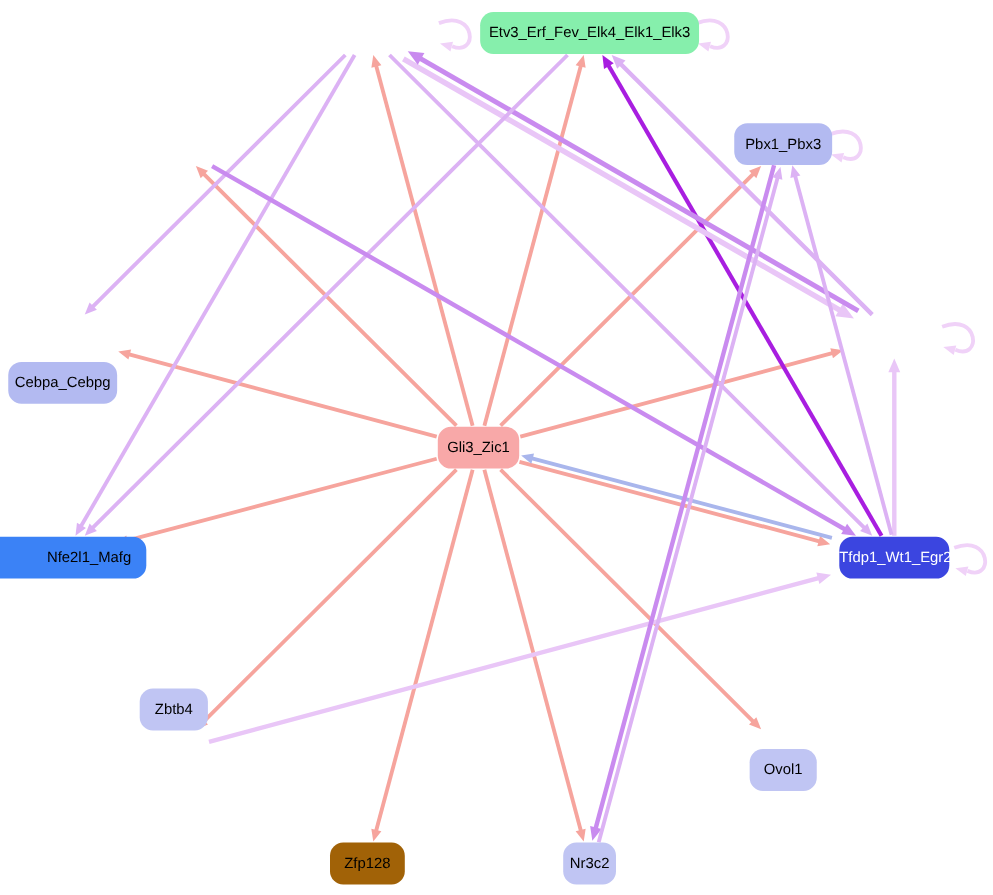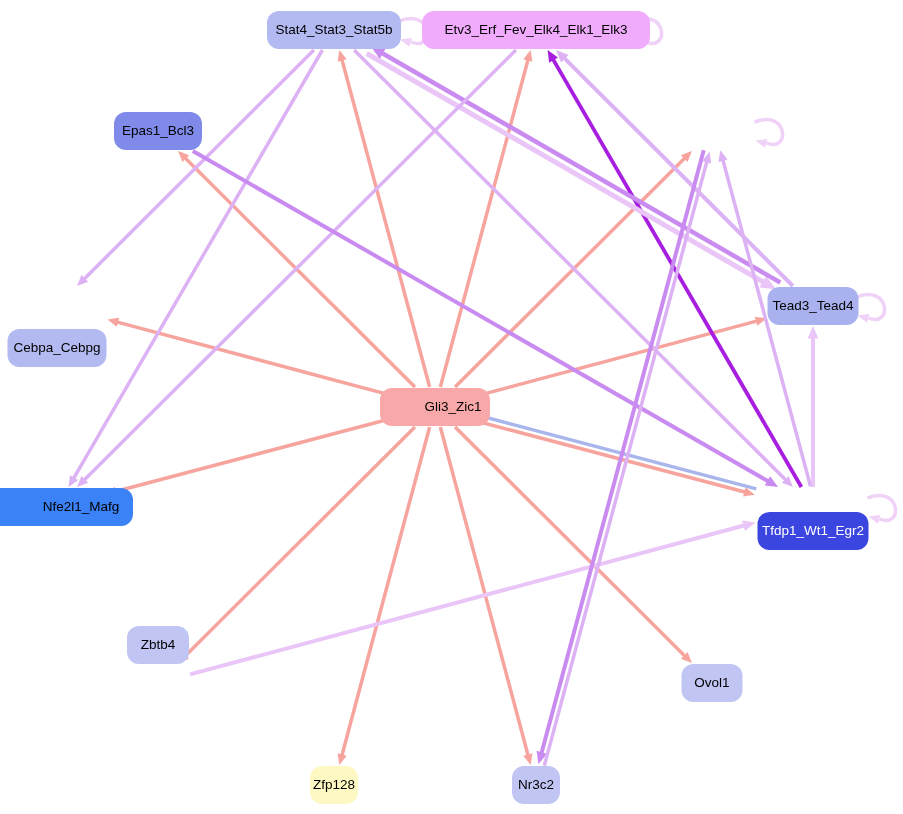--- a/index.html
+++ b/index.html
@@ -73,25 +73,23 @@
       <polygon points="400,39.5 411.84000000000003,37.995 409.5,46.725" fill="#f0d2f8"></polygon>
       <path d="M 633.5 21 C 667.5 8, 669.5 52, 645.5 42" fill="none" stroke="#f0d2f8" stroke-width="3.5"></path>
       <polygon points="634.5,39.5 646.3399999999999,37.995 644,46.725" fill="#f0d2f8"></polygon>
       <path d="M 754.5 122 C 788.5 109, 790.5 153, 766.5 143" fill="none" stroke="#f0d2f8" stroke-width="3.5"></path>
       <polygon points="755.5,140.5 767.3399999999999,138.995 765,147.72500000000002" fill="#f0d2f8"></polygon>
       <path d="M 856.5 297 C 890.5 284, 892.5 328, 868.5 318" fill="none" stroke="#f0d2f8" stroke-width="3.5"></path>
       <polygon points="857.5,315.5 869.3399999999999,313.995 867,322.725" fill="#f0d2f8"></polygon>
       <path d="M 867.5 498 C 901.5 485, 903.5 529, 879.5 519" fill="none" stroke="#f0d2f8" stroke-width="3.5"></path>
       <polygon points="868.5,516.5 880.3399999999999,514.995 878,523.725" fill="#f0d2f8"></polygon>
     </svg>
-<div class="node" style="left: 334px; top: 30px; width: 134px; background: rgb(179, 186, 241); color: rgb(0, 0, 0);">Stat4_Stat3_Stat5b</div>
-    <div class="node" style="left: 536px; top: 30px; width: 228px; background: #f0abfc; color: rgb(0, 0, 0);">Etv3_Erf_Fev_Elk4_Elk1_Elk3</div>
-    <div class="node" style="left: 158px; top: 131px; width: 88px; background: rgb(127, 138, 233); color: rgb(0, 0, 0);">Epas1_Bcl3</div>
+    <div class="node" style="left: 536px; top: 30px; width: 199px; background: #86efac; color: rgb(0, 0, 0);">Etv3_Erf_Fev_Elk4_Elk1_Elk3</div>
+    <div class="node" style="left: 712px; top: 131px; width: 89px; background: rgb(179, 186, 241); color: rgb(0, 0, 0);">Pbx1_Pbx3</div>
     <div class="node" style="left: 57px; top: 306px; width: 99px; background: rgb(179, 186, 241); color: rgb(0, 0, 0); margin-top: 42px;">Cebpa_Cebpg</div>
-    <div class="node" style="left: 813px; top: 306px; width: 91px; background: rgb(169, 178, 239); color: rgb(0, 0, 0);">Tead3_Tead4</div>
-    <div class="node" style="left: 435px; top: 407px; width: 74px; background: rgb(248, 168, 168); color: rgb(0, 0, 0); padding-left: 36px;">Gli3_Zic1</div>
+    <div class="node" style="left: 435px; top: 407px; width: 74px; background: rgb(248, 168, 168); color: rgb(0, 0, 0);">Gli3_Zic1</div>
     <div class="node" style="left: 57px; top: 507px; width: 104px; background: #3b82f6; color: rgb(0, 0, 0); padding-left: 48px;">Nfe2l1_Mafg</div>
-    <div class="node" style="left: 813px; top: 507px; width: 111px; background: rgb(59, 69, 224); color: rgb(255, 255, 255); margin-top: 24px;">Tfdp1_Wt1_Egr2</div>
+    <div class="node" style="left: 813px; top: 507px; width: 100px; background: rgb(59, 69, 224); color: rgb(255, 255, 255);">Tfdp1_Wt1_Egr2</div>
     <div class="node" style="left: 158px; top: 645px; width: 62px; background: rgb(192, 197, 243); color: rgb(0, 0, 0);">Zbtb4</div>
-    <div class="node" style="left: 712px; top: 683px; width: 61px; background: rgb(192, 197, 243); color: rgb(0, 0, 0);">Ovol1</div>
-    <div class="node" style="left: 334px; top: 785px; width: 48px; background: #fef9c3; color: rgb(0, 0, 0);">Zfp128</div>
+    <div class="node" style="left: 712px; top: 700px; width: 61px; background: rgb(192, 197, 243); color: rgb(0, 0, 0);">Ovol1</div>
+    <div class="node" style="left: 334px; top: 785px; width: 68px; background: #a16207; color: rgb(0, 0, 0);">Zfp128</div>
     <div class="node" style="left: 536px; top: 785px; width: 48px; background: rgb(192, 197, 243); color: rgb(0, 0, 0);">Nr3c2</div>
   </div>
 
 </body></html>

